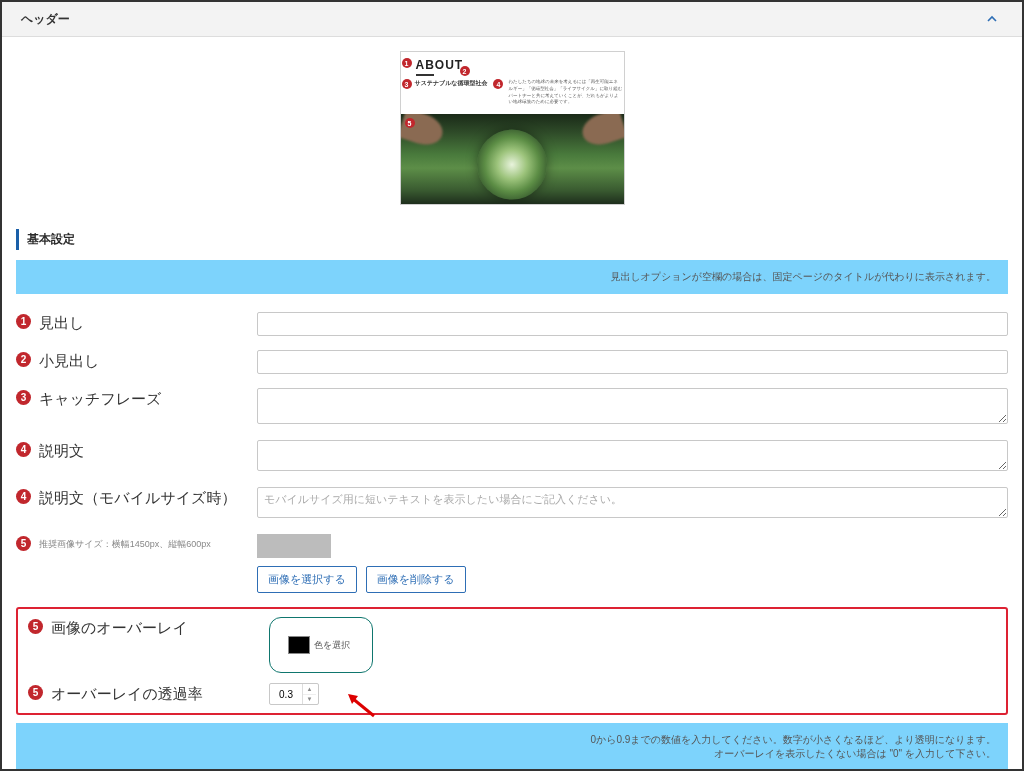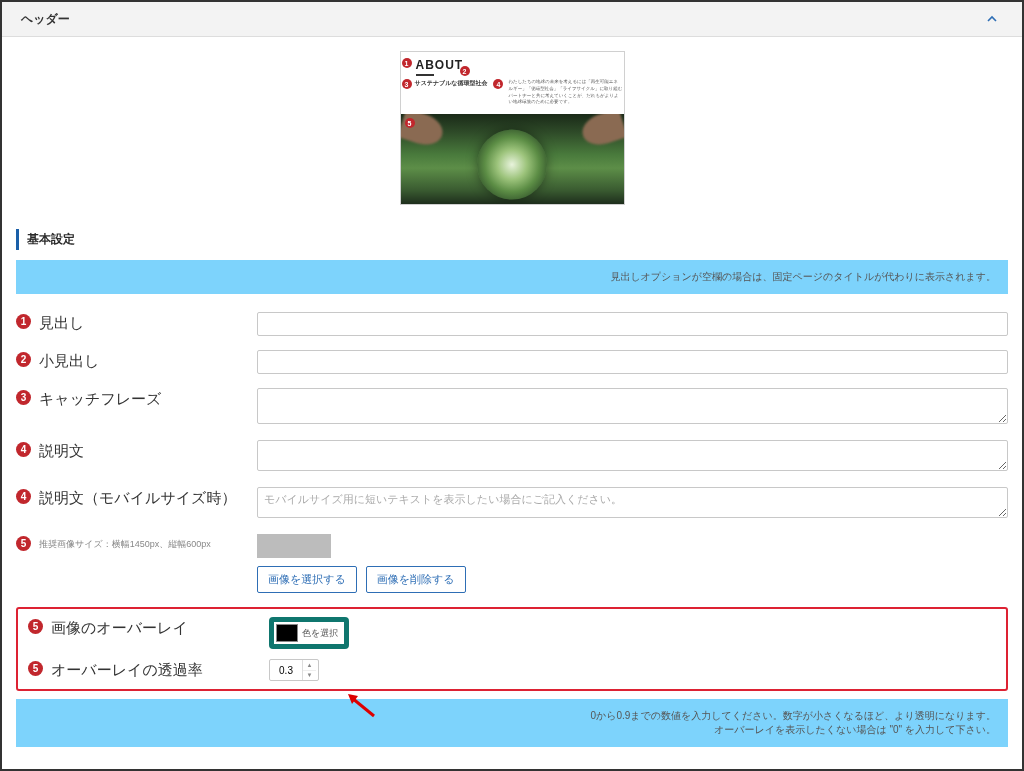--- a/index.html
+++ b/index.html
@@ -127,22 +127,22 @@
   }
   .btn-outline {
     border:1px solid #2e6eb5; color:#2e6eb5; background:#fff;
     padding:5px 10px; font-size:11px; cursor:pointer;
     border-radius:2px;
   }
   .btn-outline + .btn-outline { margin-left:6px; }
 
   .color-pick {
     display:inline-flex; align-items:center;
-    border:5px solid #0f766e; border-radius:4px;
-    padding:2px; gap:4px; background:#fff;
+    border:1px solid #0f766e; border-radius:12px;
+    padding:18px; gap:4px; background:#fff;
     cursor:pointer;
   }
   .swatch { width:22px; height:18px; background:#000; border:1px solid #888;}
   .color-pick span { font-size:9px; color:#555; padding-right:4px;}
 
   .spinner {
     display:inline-flex; align-items:center;
     border:1px solid #c8c8c8; border-radius:2px; background:#fff;
     width:50px; height:22px;
   }

